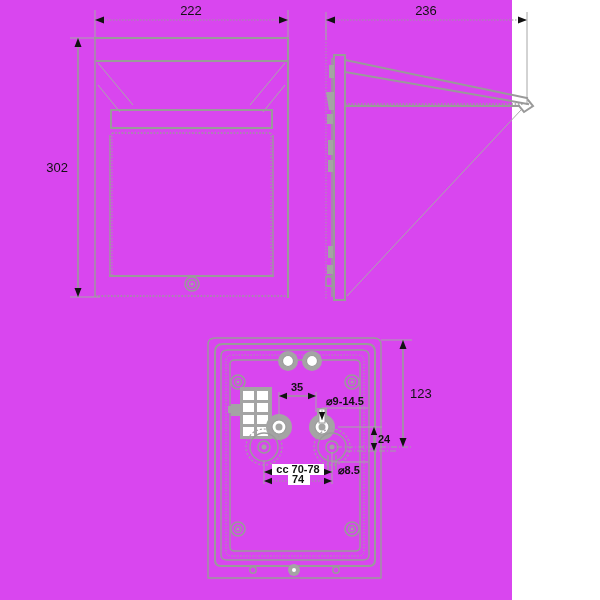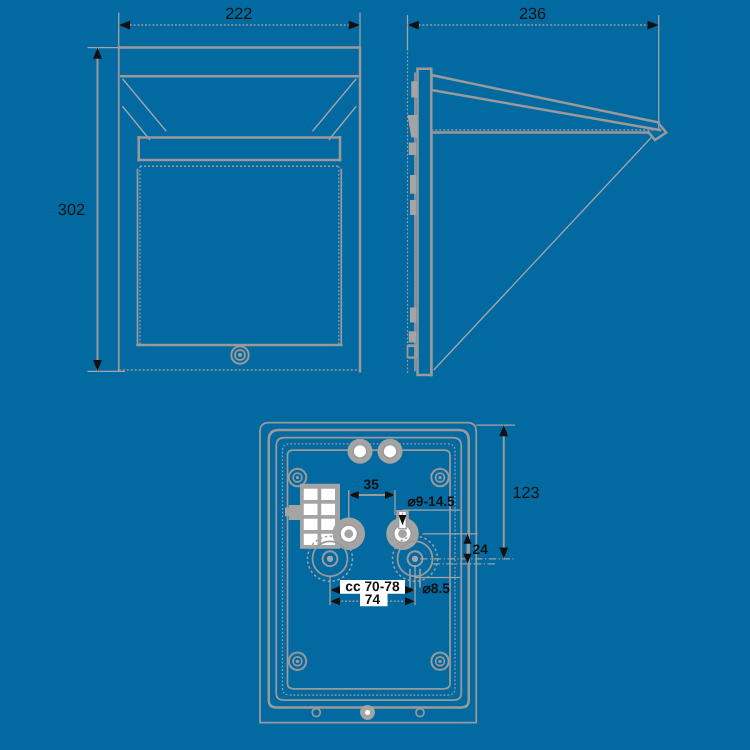--- a/index.html
+++ b/index.html
@@ -9,23 +9,23 @@
     background: #ffffff;
   }
   body {
     width: 600px;
     height: 600px;
     font-family: "Liberation Sans", sans-serif;
     overflow: hidden;
   }
   #drawing-root {
     position: relative;
-    width: 600px;
+    width: 512px;
     height: 600px;
-    background: #0369a1;
+    background: #d946ef;
   }
   svg#tech-drawing {
     display: block;
     width: 600px;
     height: 600px;
   }
   .dim-text {
     font-family: "Liberation Sans", sans-serif;
     font-size: 13px;
     fill: #111111;

